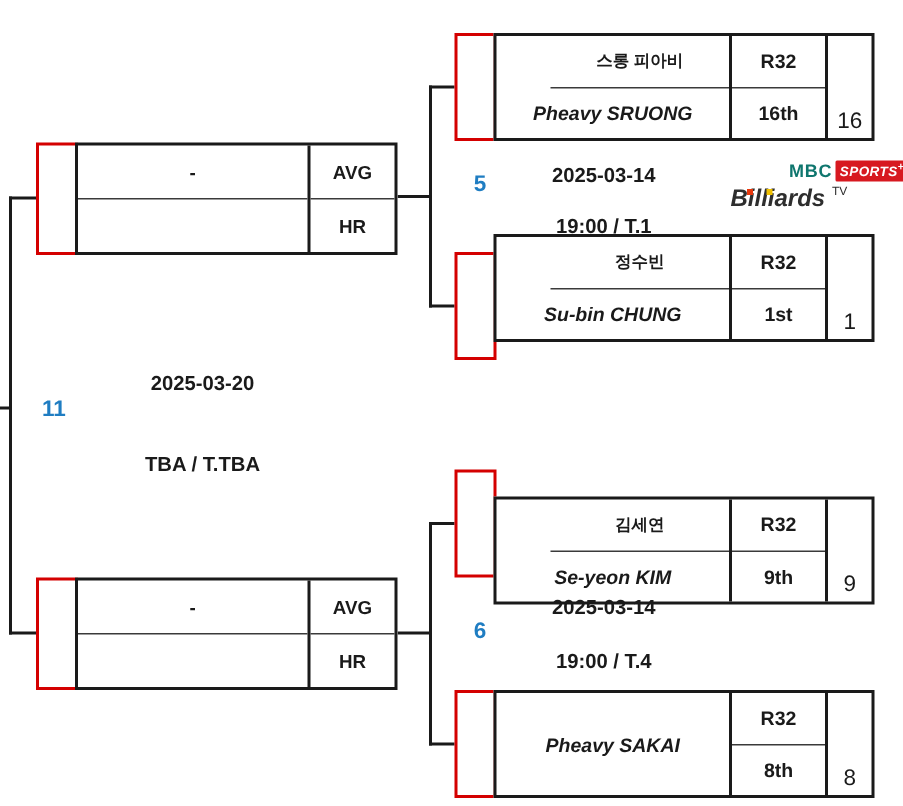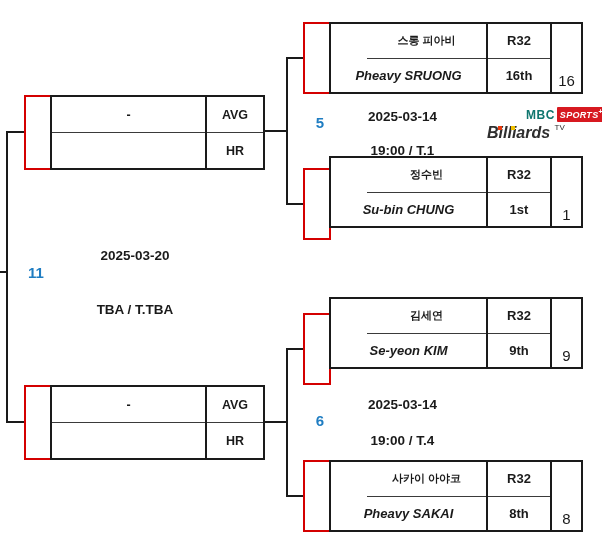--- a/index.html
+++ b/index.html
@@ -128,40 +128,39 @@
       <div class="prow en">Su-bin CHUNG</div>
     </div>
     <div class="pcol-round">
       <div class="prow rt rd">R32</div>
       <div class="prow rd">1st</div>
     </div>
     <div class="pcol-seed">1</div>
   </div>
 
   <div class="redcell" style="left:303px;top:313px;width:28px;height:72px;"></div>
-  <div class="pbox" style="top:297px;">
+  <div class="pbox" style="top:331px;">
     <div class="pcol-name">
       <div class="prow rt kr">김세연</div>
       <div class="prow en">Se-yeon KIM</div>
     </div>
     <div class="pcol-round">
       <div class="prow rt rd">R32</div>
       <div class="prow rd">9th</div>
     </div>
     <div class="pcol-seed">9</div>
   </div>
 
   <div class="mnum" style="left:306px;top:412px;">6</div>
   <div class="sched" style="left:330px;top:397px;">2025-03-14</div>
   <div class="sched" style="left:330px;top:433px;">19:00 /  T.4</div>
 
   <div class="redcell" style="left:303px;top:460px;width:28px;height:72px;"></div>
   <div class="pbox" style="top:460px;">
     <div class="pcol-name">
-      <div class="prow rt kr">사카이 아야코</div>
       <div class="prow en">Pheavy SAKAI</div>
     </div>
     <div class="pcol-round">
       <div class="prow rt rd">R32</div>
       <div class="prow rd">8th</div>
     </div>
     <div class="pcol-seed">8</div>
   </div>
 
 </div>

